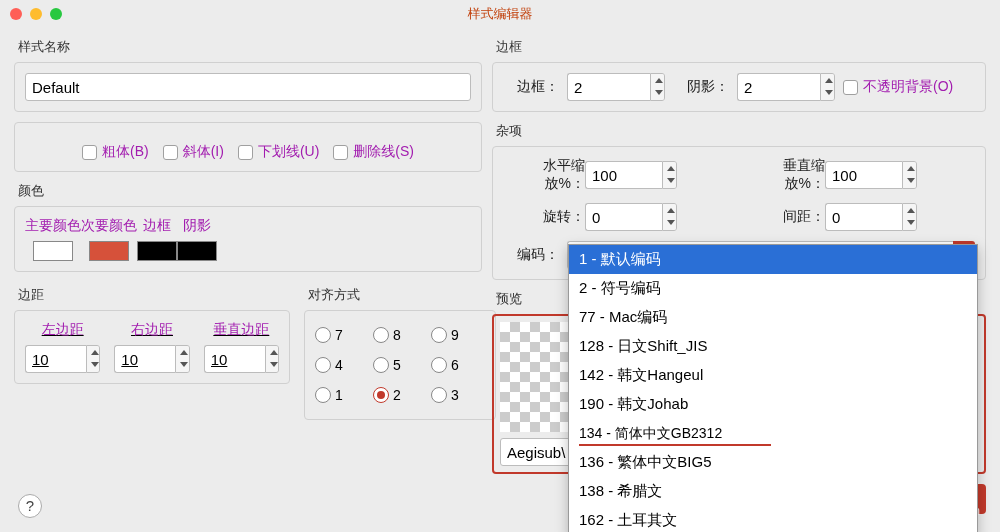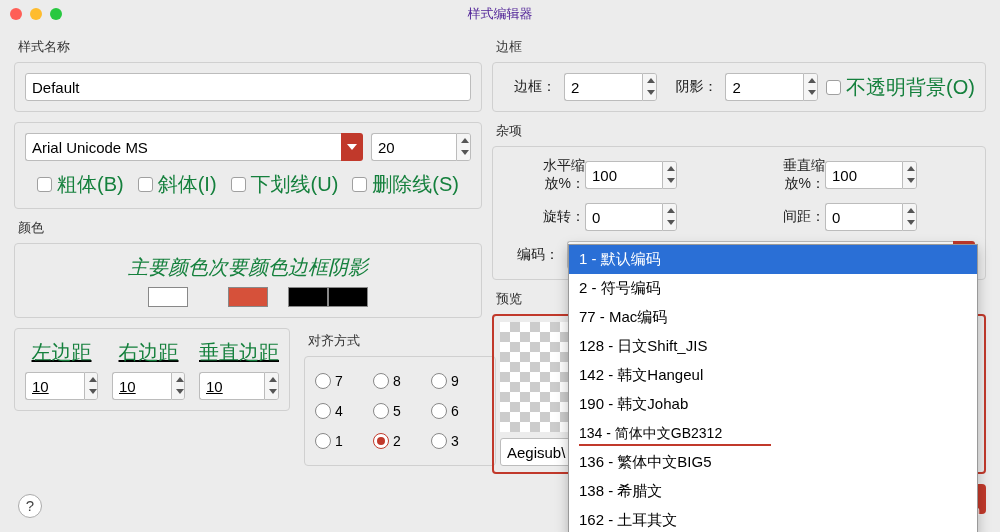--- a/index.html
+++ b/index.html
@@ -1,41 +1,41 @@
 <!DOCTYPE html>
 <html><head>
 <meta charset="utf-8">
 <style>
   * { box-sizing: border-box; font-family: -apple-system, "Helvetica Neue", Arial, sans-serif; font-size: 14px; }
   body { margin: 0; background: #ececec; width: 1000px; height: 532px; overflow: hidden; position: relative; }
   .titlebar { height: 28px; display: flex; align-items: center; padding: 0 10px; position: relative; }
   .traffic { display: flex; gap: 8px; }
   .tl { width: 12px; height: 12px; border-radius: 50%; }
-  .wtitle { position: absolute; left: 0; right: 0; text-align: center; font-size: 13px; color: #4c1d95; }
+  .wtitle { position: absolute; left: 0; right: 0; text-align: center; font-size: 13px; color: #c2410c; }
   .content { display: flex; padding: 6px 14px 0 14px; gap: 10px; }
   .col { flex: 1; min-width: 0; }
   .section-label { font-size: 13px; color: #333; margin: 4px 0 6px 4px; }
   .group { border: 1px solid #d0d0d0; border-radius: 4px; background: #ececec; padding: 10px; margin-bottom: 10px; }
   .text-input { background: #fff; border: 1px solid #bcbcbc; border-radius: 3px; height: 28px; padding: 0 6px; width: 100%; font-size: 15px; }
   .row { display: flex; align-items: center; gap: 8px; }
   .select-wrap { position: relative; flex: 1; display: flex; }
   .select-input { flex: 1; background: #fff; border: 1px solid #bcbcbc; border-right: none; border-radius: 3px 0 0 3px; height: 28px; padding: 0 6px; font-size: 15px; }
   .select-btn { width: 22px; height: 28px; background: #c1392b; border: none; border-radius: 0 3px 3px 0; position: relative; }
   .select-btn::after { content: ""; position: absolute; left: 6px; top: 11px; border-left: 5px solid transparent; border-right: 5px solid transparent; border-top: 6px solid #fff; }
   .spin-wrap { display: flex; }
   .spin-input { background: #fff; border: 1px solid #bcbcbc; border-right: none; border-radius: 3px 0 0 3px; height: 28px; padding: 0 6px; font-size: 15px; width: 100%; }
   .spin-btns { width: 18px; display: flex; flex-direction: column; border: 1px solid #bcbcbc; border-radius: 0 3px 3px 0; overflow: hidden; }
   .spin-up, .spin-down { flex: 1; background: #f5f5f5; position: relative; }
   .spin-up::after { content: ""; position: absolute; left: 4px; top: 4px; border-left: 4px solid transparent; border-right: 4px solid transparent; border-bottom: 5px solid #555; }
   .spin-down::after { content: ""; position: absolute; left: 4px; top: 3px; border-left: 4px solid transparent; border-right: 4px solid transparent; border-top: 5px solid #555; }
   .cb-row { display: flex; gap: 14px; margin-top: 10px; justify-content: center; }
   .cb { display: flex; align-items: center; gap: 5px; }
   .cb-box { width: 15px; height: 15px; border: 1px solid #a0a0a0; border-radius: 3px; background: #fff; }
-  .lbl { font-size: 20px; color: #15803d; white-space: nowrap; }
-  .color-row { display: flex; justify-content: center; text-align: center; font-style: italic; }
+  .lbl { font-size: 14px; color: #a21caf; white-space: nowrap; }
+  .color-row { display: flex; justify-content: flex-start; text-align: center; }
   .color-cell { display: flex; flex-direction: column; align-items: center; gap: 6px; }
   .swatch { width: 40px; height: 20px; border: 1px solid #888; }
   .margins-outer { display: flex; gap: 14px; text-decoration: underline; }
   .margin-col { flex: 1; text-align: center; }
   .align-grid { display: grid; grid-template-columns: repeat(3, 54px); grid-template-rows: repeat(3, 28px); gap: 2px 4px; justify-content: center; }
   .radio-cell { display: flex; align-items: center; gap: 4px; }
   .radio { width: 16px; height: 16px; border: 1px solid #888; border-radius: 50%; background: #fff; display: flex; align-items: center; justify-content: center; }
   .radio.sel { border: 1px solid #c1392b; }
   .radio.sel::after { content: ""; width: 8px; height: 8px; border-radius: 50%; background: #c1392b; }
   .field-lbl { width: 82px; text-align: right; font-size: 14px; color: #222; }
@@ -79,33 +79,20 @@
 
 <div class="content">
 
   <div class="col" style="flex:0 0 468px">
     <div class="section-label">样式名称</div>
     <div class="group">
       <input class="text-input" value="Default" style="">
     </div>
 
     <div class="group">
-      <div class="row">
-        <div class="select-wrap">
-          <input class="select-input" value="Arial Unicode MS" style="">
-          <button class="select-btn"></button>
-        </div>
-        <div class="spin-wrap" style="width:100px">
-          <input class="spin-input" value="20" style="">
-          <div class="spin-btns">
-              <div class="spin-up"></div>
-              <div class="spin-down"></div>
-            </div>
-        </div>
-      </div>
       <div class="cb-row">
         <div class="cb">
             <div class="cb-box"></div>
             <span class="lbl">粗体(B)</span>
           </div>
         <div class="cb">
             <div class="cb-box"></div>
             <span class="lbl">斜体(I)</span>
           </div>
         <div class="cb">
@@ -136,20 +123,21 @@
           </div>
         <div class="color-cell">
             <span class="lbl">阴影</span>
             <div class="swatch" style="background:#000"></div>
           </div>
       </div>
     </div>
 
     <div class="row" style="align-items:flex-start; gap:14px">
       <div style="flex:0 0 276px">
+        <div class="section-label">边距</div>
         <div class="group">
           <div class="margins-outer">
             <div class="margin-col">
               <div class="lbl">左边距</div>
               <div class="spin-wrap" style="margin-top:6px">
                 <input class="spin-input" value="10" style="">
                 <div class="spin-btns">
                     <div class="spin-up"></div>
                     <div class="spin-down"></div>
                   </div>

